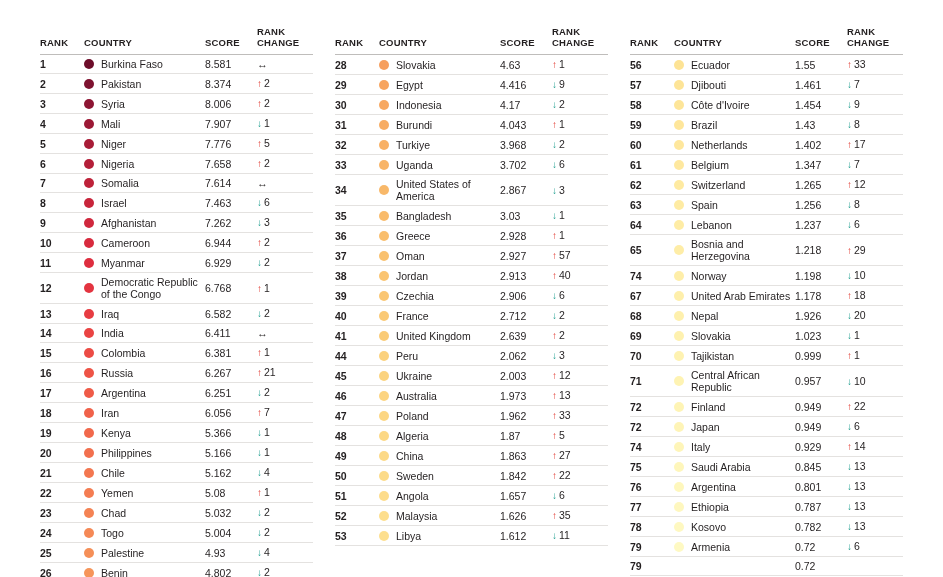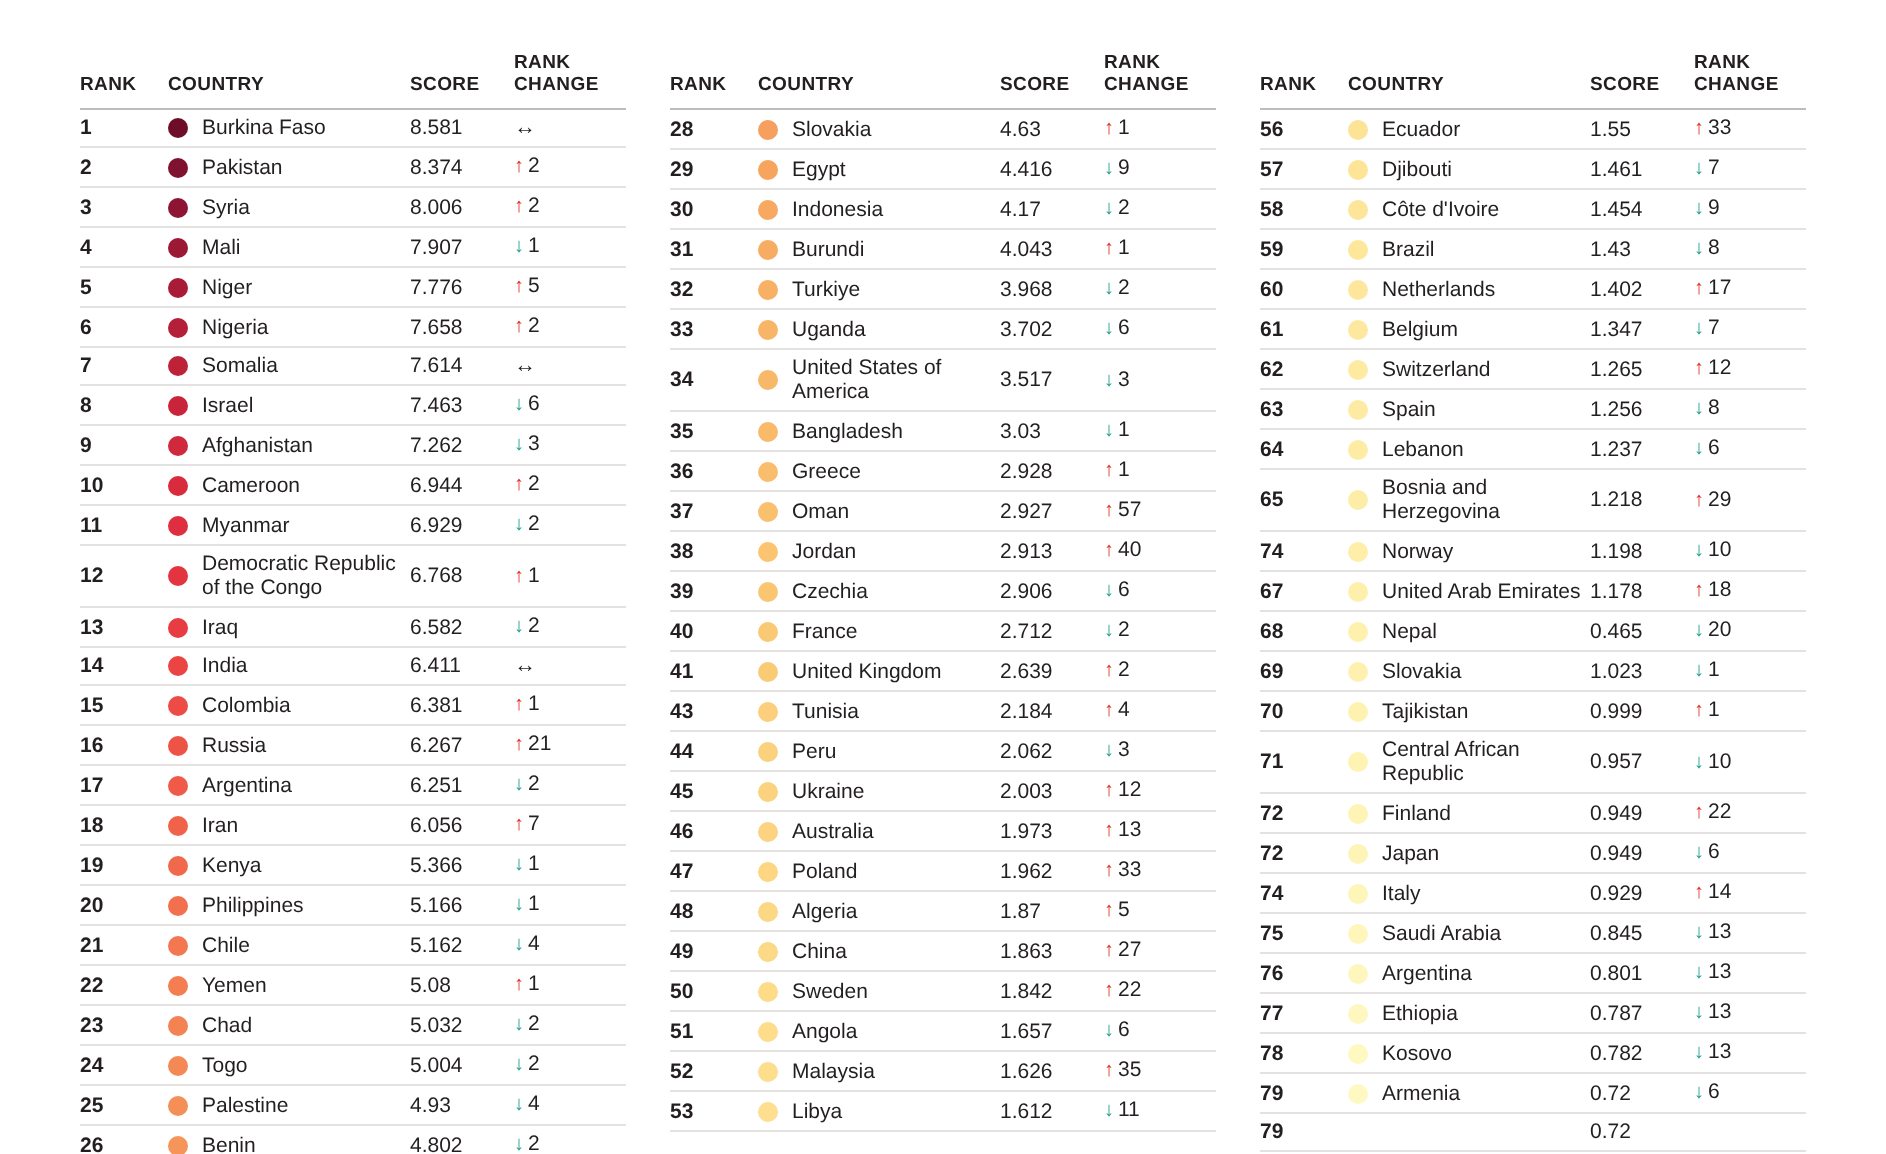--- a/index.html
+++ b/index.html
@@ -475,21 +475,21 @@
             <td class="change"><span class="arrow down" style="color: rgb(31, 158, 143);">↓</span><span class="chg-num">6</span></td>
           </tr>
           <tr>
             <td class="rank">34</td>
             <td class="country">
               <div class="country-inner">
                 <span class="dot" style="background: rgb(248, 184, 105);"></span>
                 <span>United States of America</span>
               </div>
             </td>
-            <td class="score">3.517</td>
+            <td class="score">2.867</td>
             <td class="change"><span class="arrow down" style="color: rgb(31, 158, 143);">↓</span><span class="chg-num">3</span></td>
           </tr>
           <tr>
             <td class="rank">35</td>
             <td class="country">
               <div class="country-inner">
                 <span class="dot" style="background: rgb(249, 187, 107);"></span>
                 <span>Bangladesh</span>
               </div>
             </td>
@@ -554,31 +554,20 @@
           <tr>
             <td class="rank">41</td>
             <td class="country">
               <div class="country-inner">
                 <span class="dot" style="background: rgb(250, 203, 119);"></span>
                 <span>United Kingdom</span>
               </div>
             </td>
             <td class="score">2.639</td>
             <td class="change"><span class="arrow up" style="color: rgb(224, 49, 39);">↑</span><span class="chg-num">2</span></td>
-          </tr>
-          <tr>
-            <td class="rank">43</td>
-            <td class="country">
-              <div class="country-inner">
-                <span class="dot" style="background: rgb(251, 207, 123);"></span>
-                <span>Tunisia</span>
-              </div>
-            </td>
-            <td class="score">2.184</td>
-            <td class="change"><span class="arrow up" style="color: rgb(224, 49, 39);">↑</span><span class="chg-num">4</span></td>
           </tr>
           <tr>
             <td class="rank">44</td>
             <td class="country">
               <div class="country-inner">
                 <span class="dot" style="background: rgb(251, 209, 125);"></span>
                 <span>Peru</span>
               </div>
             </td>
             <td class="score">2.062</td>
@@ -831,21 +820,21 @@
             <td class="change"><span class="arrow up" style="color: rgb(224, 49, 39);">↑</span><span class="chg-num">18</span></td>
           </tr>
           <tr>
             <td class="rank">68</td>
             <td class="country">
               <div class="country-inner">
                 <span class="dot" style="background: rgb(254, 240, 173);"></span>
                 <span>Nepal</span>
               </div>
             </td>
-            <td class="score">0.465</td>
+            <td class="score">1.926</td>
             <td class="change"><span class="arrow down" style="color: rgb(31, 158, 143);">↓</span><span class="chg-num">20</span></td>
           </tr>
           <tr>
             <td class="rank">69</td>
             <td class="country">
               <div class="country-inner">
                 <span class="dot" style="background: rgb(254, 241, 175);"></span>
                 <span>Slovakia</span>
               </div>
             </td>

